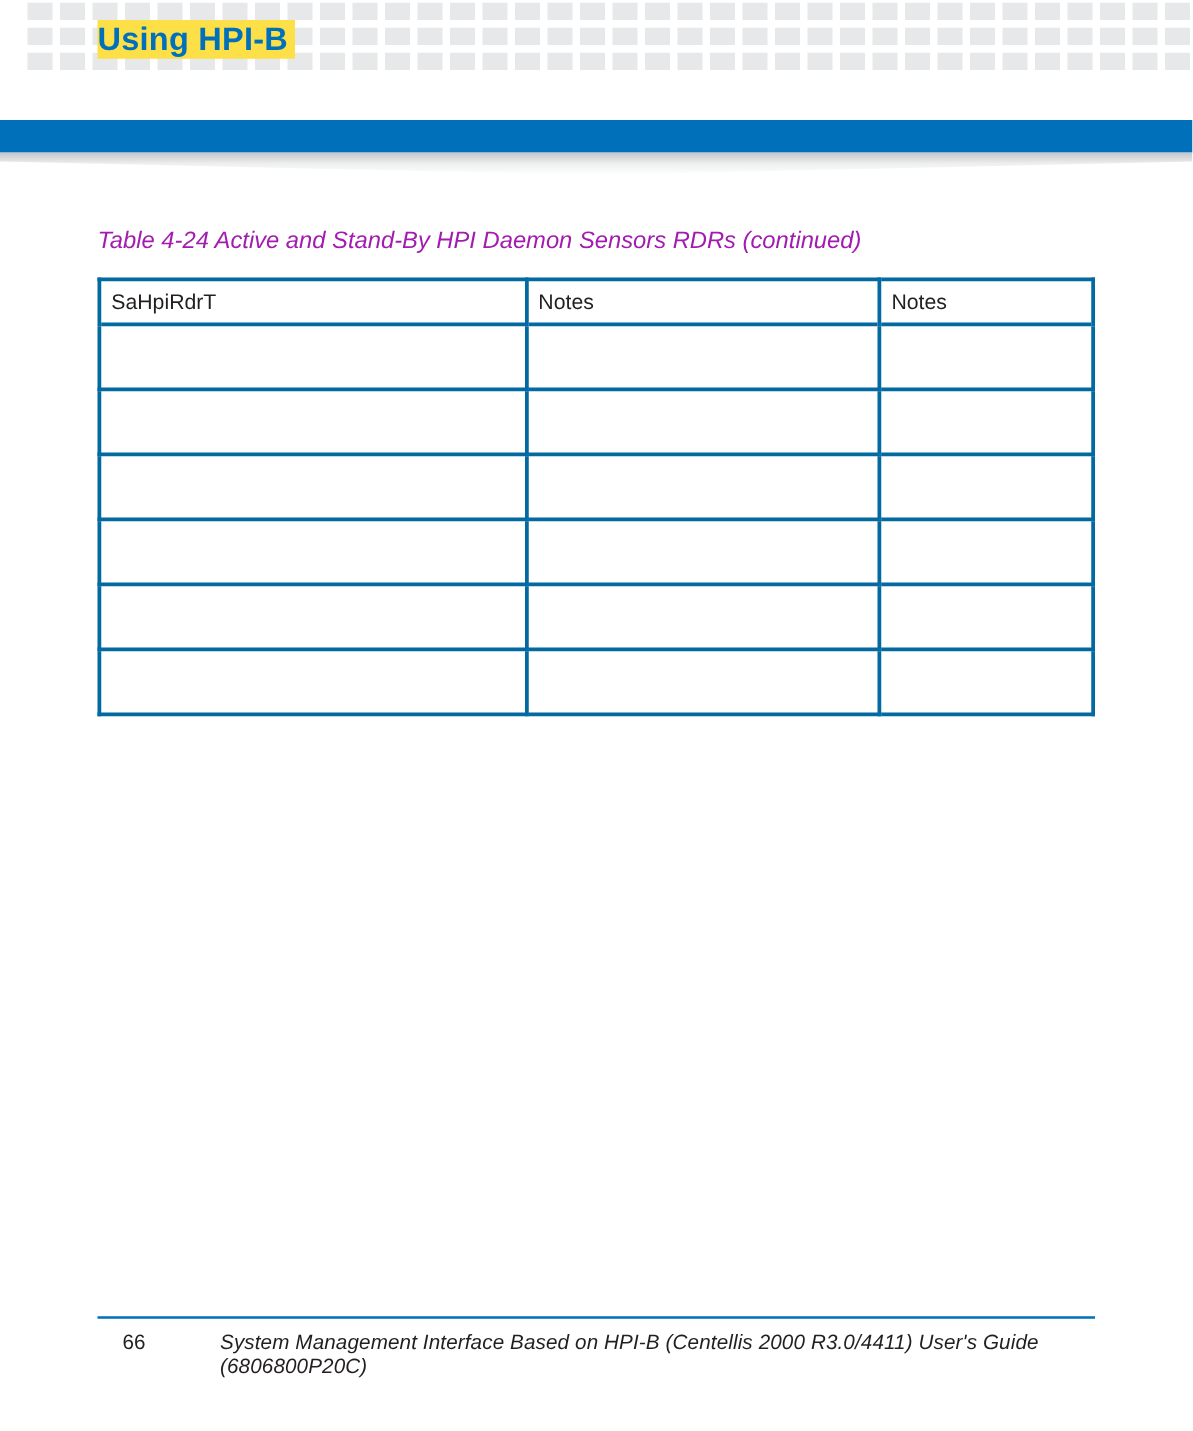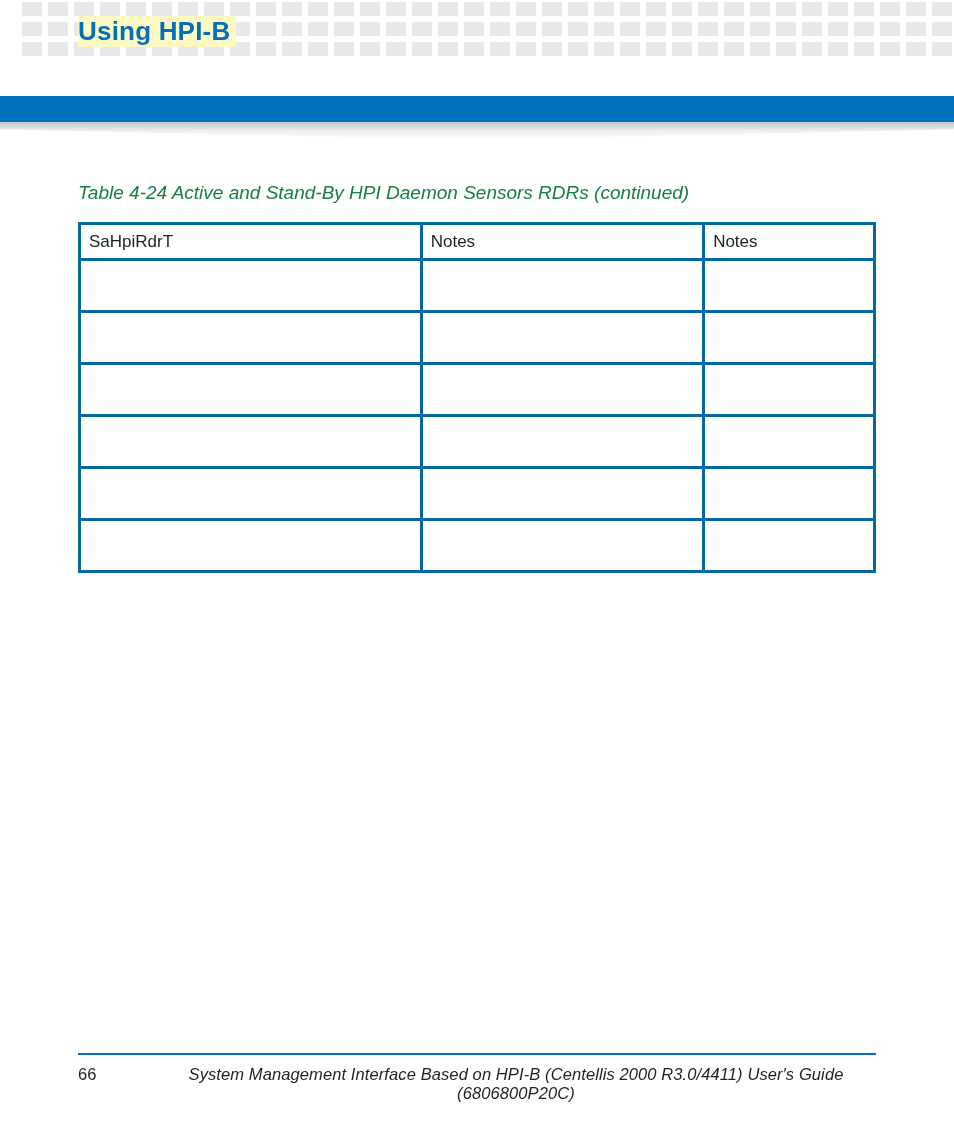--- a/index.html
+++ b/index.html
@@ -4,47 +4,47 @@
 <style>
   * { box-sizing: border-box; margin: 0; padding: 0; }
   html, body { width: 954px; height: 1145px; background: #fff; font-family: "Myriad Pro", "Segoe UI", Arial, sans-serif; color: #231f20; }
   .page { position: relative; width: 954px; height: 1145px; overflow: hidden; }
 
   
   .dotband { position: absolute; left: 0; right: 0; top: 0; height: 56px; display: flex; flex-direction: column; gap: 6px; padding-top: 2px; }
   .dotrow { display: flex; gap: 6px; padding-left: 22px; padding-right: 0; overflow: hidden; white-space: nowrap; }
   .dot { width: 20px; height: 20px; background: #e7e8e9; flex: 0 0 20px; }
 
-  .section-title { position: absolute; left: 78px; top: 16px; font-size: 26px; font-weight: 700; color: #0070bb; letter-spacing: 0.2px; background: #fef9c3; padding: 0 6px 0 0; }
+  .section-title { position: absolute; left: 78px; top: 16px; font-size: 26px; font-weight: 700; color: #0070bb; letter-spacing: 0.2px; background: #fde047; padding: 0 6px 0 0; }
 
   .bluebar { position: absolute; left: 0; right: 0; top: 96px; height: 26px; background: #0070bb; }
   .shadow  { position: absolute; left: 0; right: 0; top: 122px; height: 18px;
              background: linear-gradient(to bottom, #bdbfc1 0%, #eceded 50%, #ffffff 100%);
              clip-path: polygon(0 0, 100% 0, 100% 40%, 50% 100%, 0 40%); opacity: 0.9; }
 
   .content { position: absolute; left: 78px; right: 78px; top: 182px; }
 
-  .caption { color: #15803d; font-style: italic; font-size: 19px; font-weight: 500; margin-bottom: 18px; }
+  .caption { color: #a21caf; font-style: italic; font-size: 19px; font-weight: 500; margin-bottom: 18px; }
 
   table.rdr { width: 100%; border-collapse: collapse; table-layout: fixed; }
   table.rdr th, table.rdr td { border: 3px solid #0369a1; padding: 6px 8px; vertical-align: top; font-size: 17px; line-height: 1.25; }
   table.rdr th { font-weight: 400; text-align: left; }
   table.rdr thead tr th { border-bottom: 2.5px solid #231f20; }
   col.c1 { width: 300px; }
   col.c2 { width: 248px; }
   col.c3 { width: 150px; }
   .tall td { height: 304px; }
   .short td { height: 52px; }
   .mid td   { height: 72px; }
 
   .footer { position: absolute; left: 78px; right: 78px; bottom: 42px; }
   .footline { border-top: 2px solid #0070bb; height: 0; margin-bottom: 10px; }
   .footrow { display: flex; align-items: baseline; gap: 54px; font-size: 16.5px; }
-  .pagenum { min-width: 24px; }
-  .doctitle { font-style: italic; letter-spacing: 0.1px; text-align: center; }
+  .pagenum { min-width: 24px; margin-left: 20px; }
+  .doctitle { font-style: italic; letter-spacing: 0.1px; }
 </style>
 </head>
 <body>
 
 <div class="page">
 
   <div class="dotband">
     <div class="dotrow">
         <span class="dot"></span>
         <span class="dot"></span>

